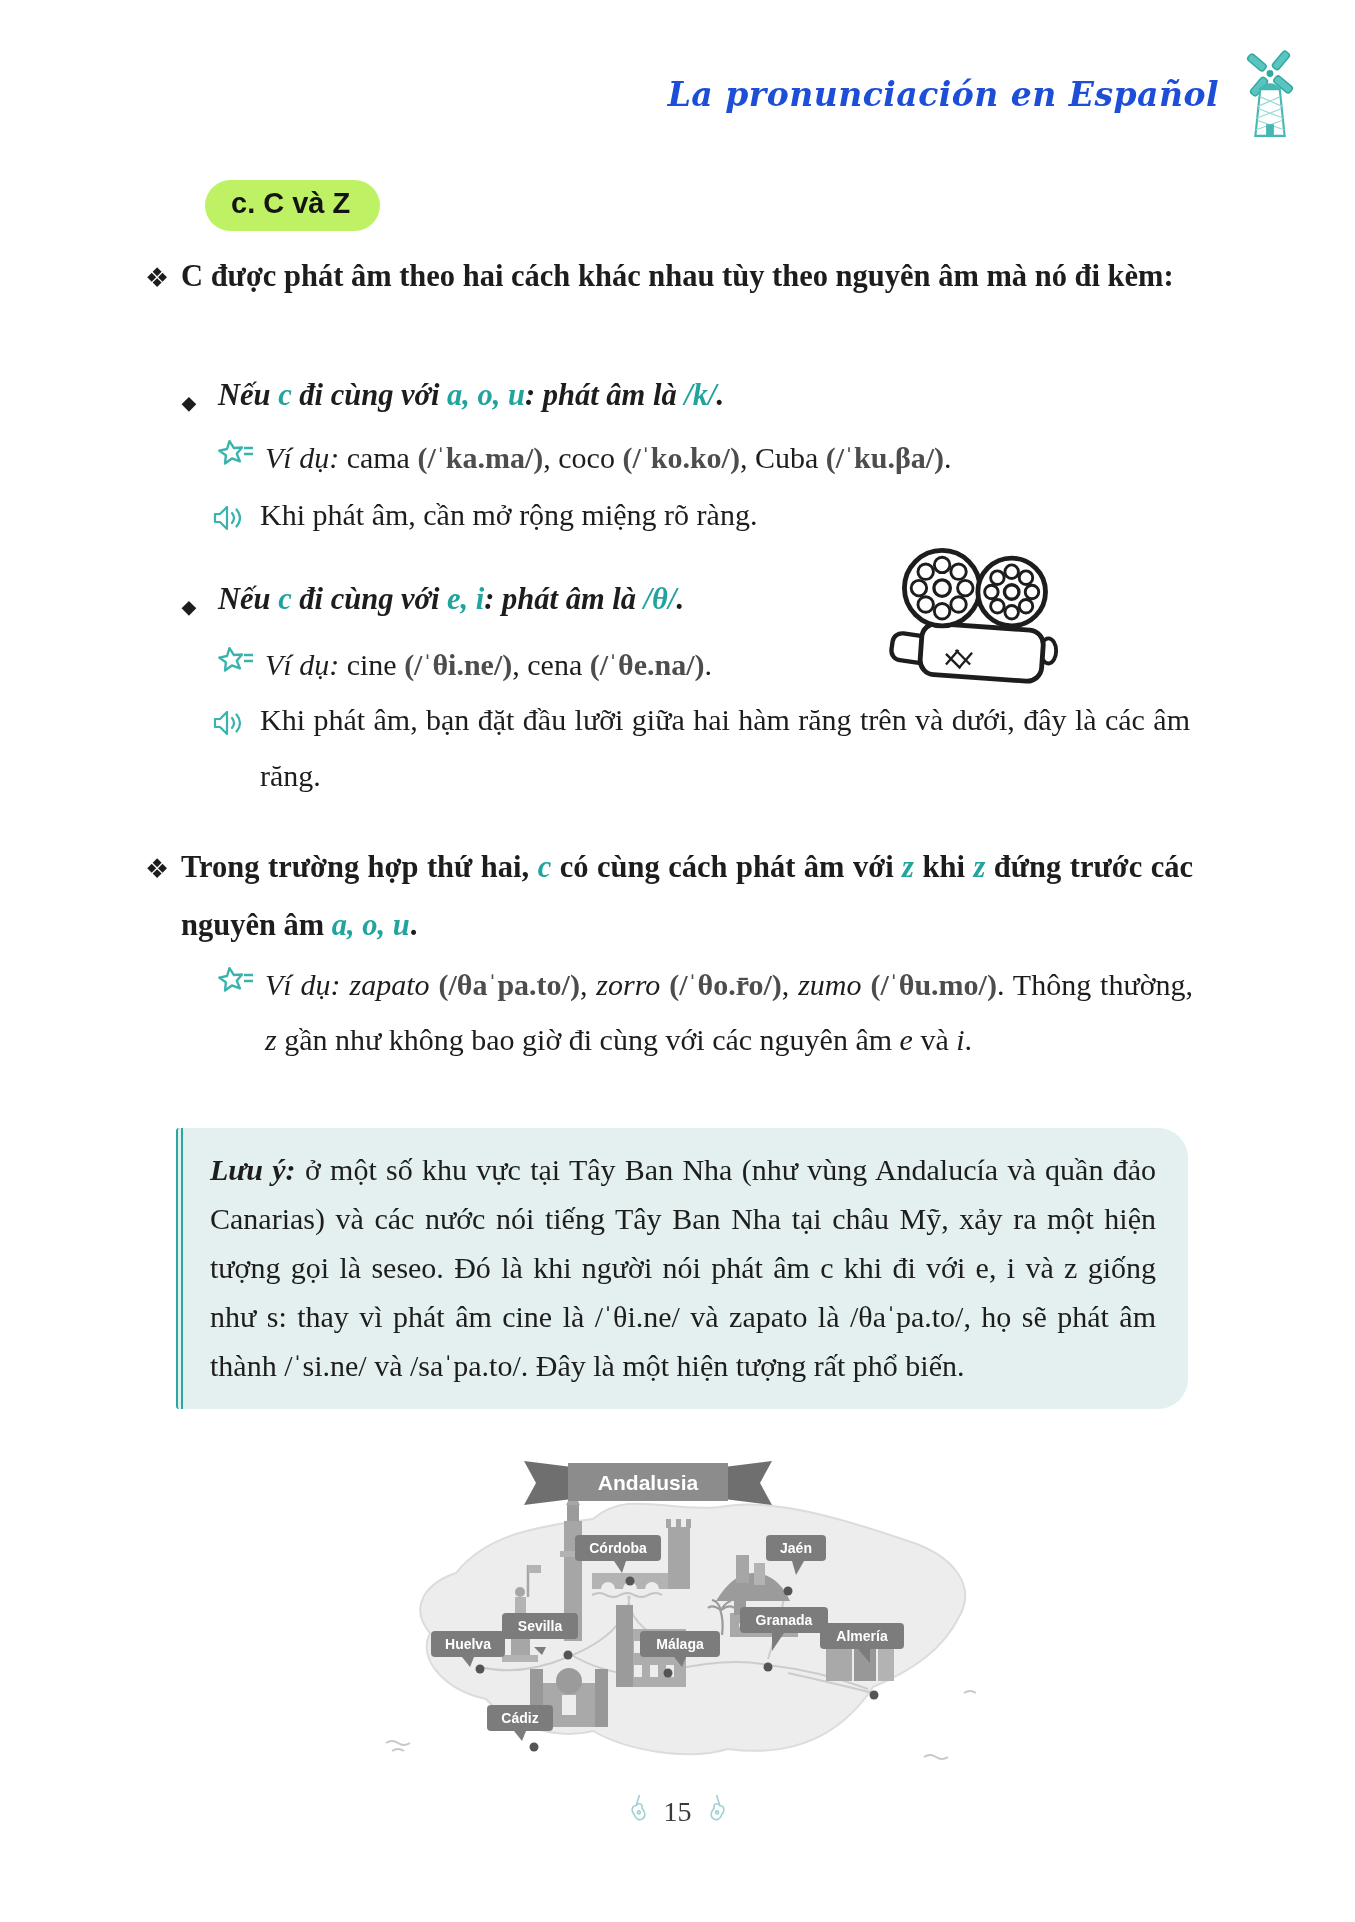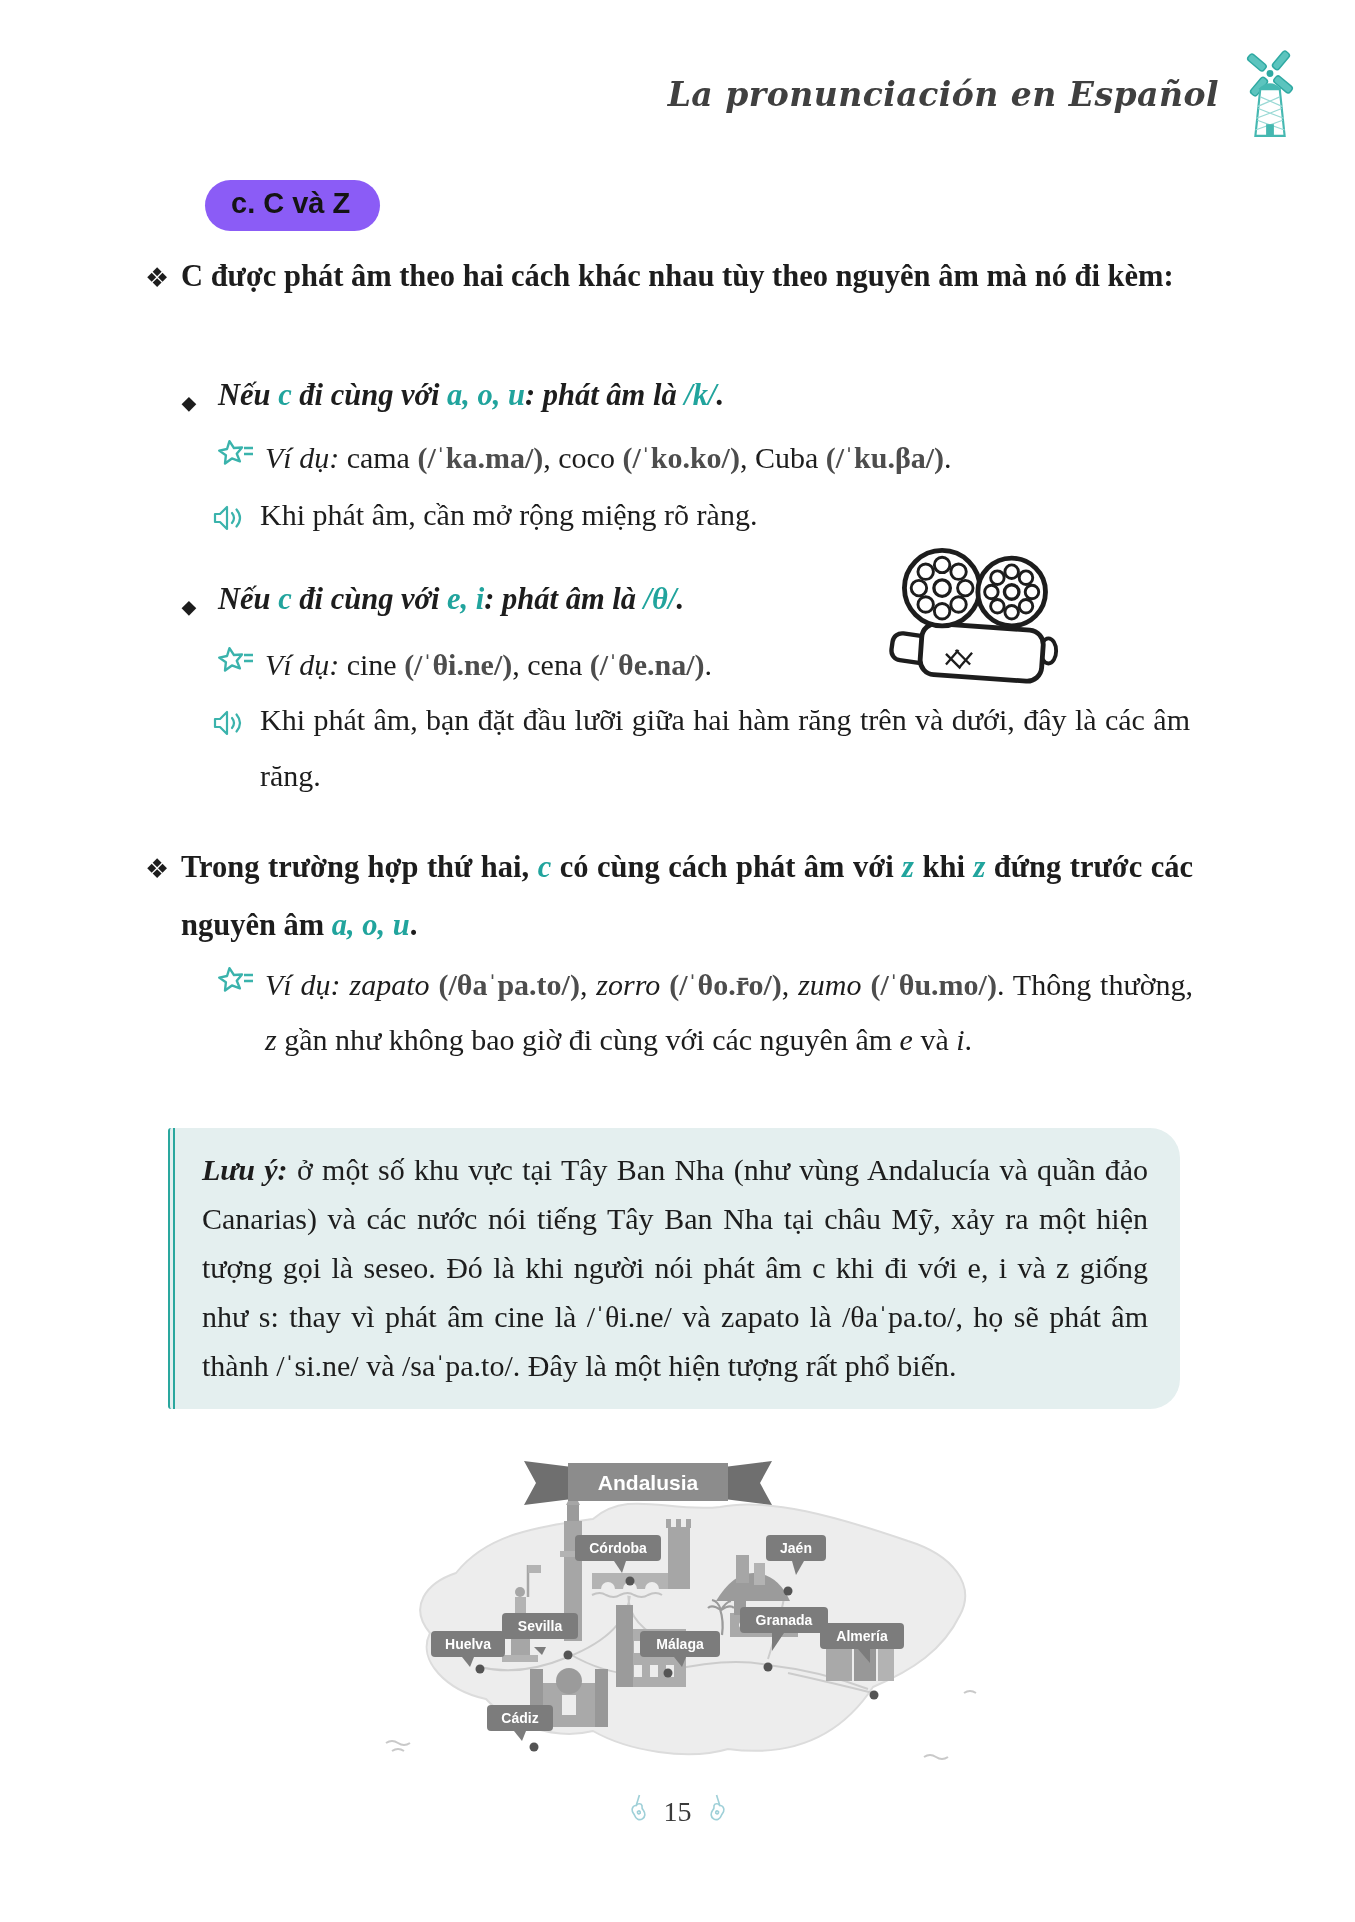--- a/index.html
+++ b/index.html
@@ -7,26 +7,26 @@
   #page {
     position:relative; width:1355px; height:1922px; background:#ffffff;
     font-family:"Liberation Serif", serif; color:#1d1d1d; overflow:hidden;
   }
   .abs { position:absolute; }
 
   
   .header { top:44px; right:46px; display:flex; align-items:center; gap:12px; }
   .header-title {
     font-family:"DejaVu Serif", serif; font-style:italic; font-weight:700;
-    font-size:33px; color:#404040; letter-spacing:.5px;
+    font-size:33px; color:#1d4ed8; letter-spacing:.5px;
   }
 
   
   .pill {
-    top:180px; left:205px; background:#8b5cf6; border-radius:28px;
+    top:180px; left:205px; background:#bef264; border-radius:28px;
     padding:7px 30px 11px 26px; font-family:"Liberation Sans", sans-serif;
     font-weight:700; font-size:29px; color:#141414;
   }
 
   
   .flagpara { font-weight:700; font-size:30.5px; line-height:57px; text-align:justify; padding-left:36px; }
   .flagpara .marker { position:absolute; left:0; top:2px; font-size:27px; font-weight:400; }
   .rule { font-style:italic; font-weight:700; font-size:30.5px; line-height:44px; padding-left:36px; }
   .rule .marker { position:absolute; left:0; top:8px; font-size:18px; font-style:normal; }
   .teal { color:#21a49d; }
@@ -35,21 +35,21 @@
   .exline .vd { font-style:italic; }
   .exline .icn { position:absolute; left:0; top:4px; }
   .exline.just { text-align:justify; }
   .tipline { font-size:30px; line-height:56px; padding-left:48px; }
   .tipline .icn { position:absolute; left:0; top:8px; }
   .tipline.just { text-align:justify; }
   .itw { font-style:italic; }
 
   
   .note-box {
-    top:1128px; left:168px; width:1012px;
+    top:1128px; left:176px; width:1012px;
     background:#e4efef; border-left:7px double #2aa79e;
     border-radius:3px 30px 30px 3px;
     padding:17px 32px 19px 27px;
     font-size:30px; line-height:49px; text-align:justify; color:#1d1d1d;
   }
   .note-box .lbl { font-weight:700; font-style:italic; }
 
   
   .map-wrap { top:1455px; left:368px; width:620px; height:320px; }
   .footer {

